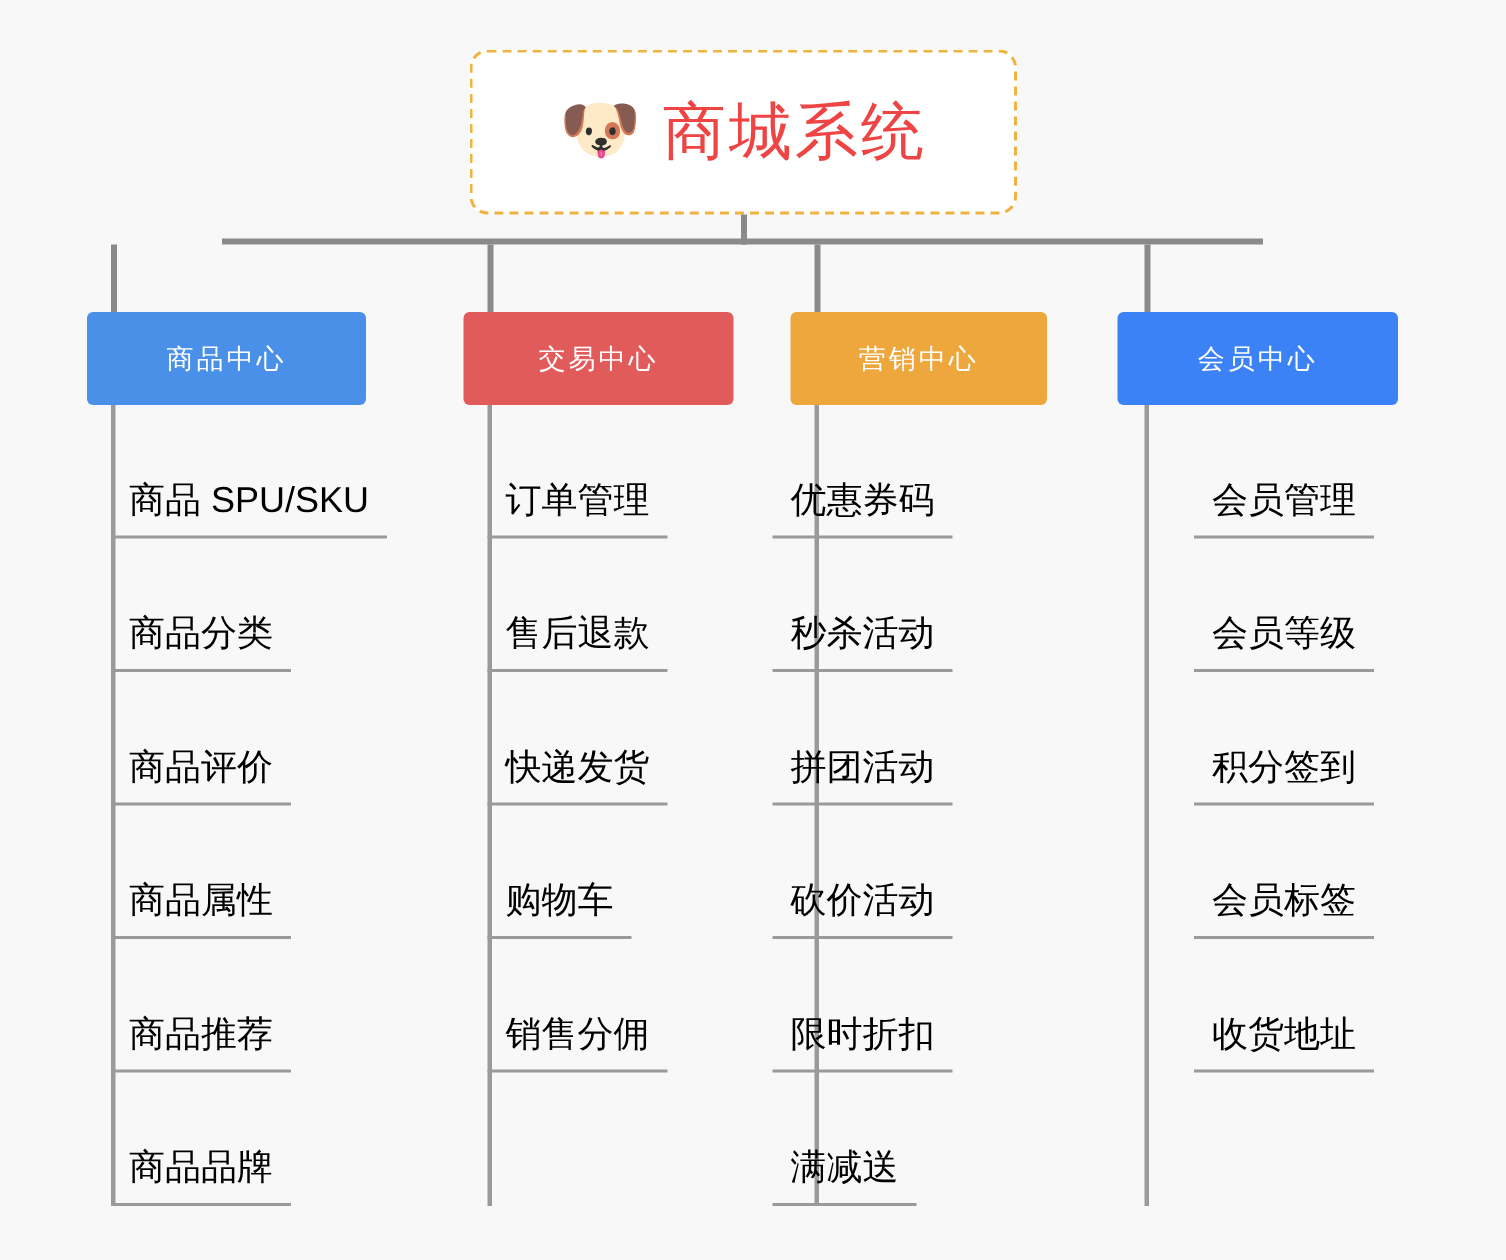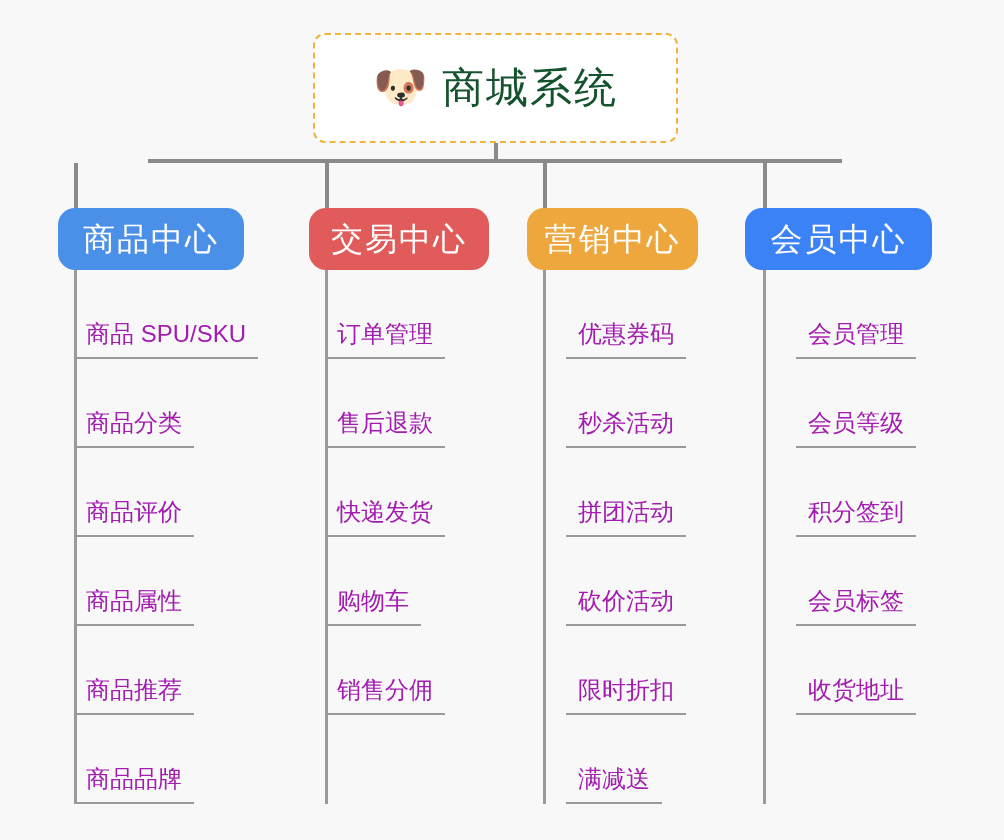--- a/index.html
+++ b/index.html
@@ -38,21 +38,21 @@
     gap: 14px;
   }
   .root-emoji {
     font-size: 44px;
     line-height: 1;
     display: block;
     margin-top: -2px;
   }
   .root-title {
     font-size: 42px;
-    color: #14532d;
+    color: #ef4444;
     letter-spacing: 2px;
     font-weight: 400;
     line-height: 1;
   }
 
   
   .conn {
     position: absolute;
     background: #8a8a8a;
   }
@@ -75,26 +75,26 @@
   
   .column {
     position: absolute;
     top: 208px;
   }
   .col-header {
     position: absolute;
     top: 0;
     height: 62px;
     box-sizing: border-box;
-    border-radius: 17px;
+    border-radius: 4px;
     display: flex;
     align-items: center;
     justify-content: center;
     color: #ffffff;
-    font-size: 32px;
+    font-size: 18px;
     letter-spacing: 2px;
     line-height: 1;
   }
   
   .drop-top {
     position: absolute;
     width: 4px;
     background: #8a8a8a;
     top: 163px;
     height: 47px;
@@ -113,21 +113,21 @@
   }
   .item {
     position: relative;
     height: 89px;
     display: flex;
     align-items: flex-end;
   }
   .item-label {
     display: inline-block;
     font-size: 24px;
-    color: #a21caf;
+    color: #000000;
     line-height: 1;
     padding: 0 12px 11px 12px;
     border-bottom: 2px solid #9a9a9a;
     white-space: nowrap;
   }
 </style>
 </head>
 <body>
 
 <div id="canvas">
@@ -185,21 +185,21 @@
           </div>
           <div class="item">
             <span class="item-label">销售分佣</span>
           </div>
         </div>
       </div>
       <div class="drop-top" style="left: 543px;"></div>
       <div class="column">
         <div class="col-header" style="left: 527px; width: 171px; background: rgb(237, 167, 60);">营销中心</div>
         <div class="trunk" style="left: 543px; top: 62px; height: 534px;"></div>
-        <div class="items" style="left: 566px;">
+        <div class="items" style="left: 515px;">
           <div class="item">
             <span class="item-label">优惠券码</span>
           </div>
           <div class="item">
             <span class="item-label">秒杀活动</span>
           </div>
           <div class="item">
             <span class="item-label">拼团活动</span>
           </div>
           <div class="item">

